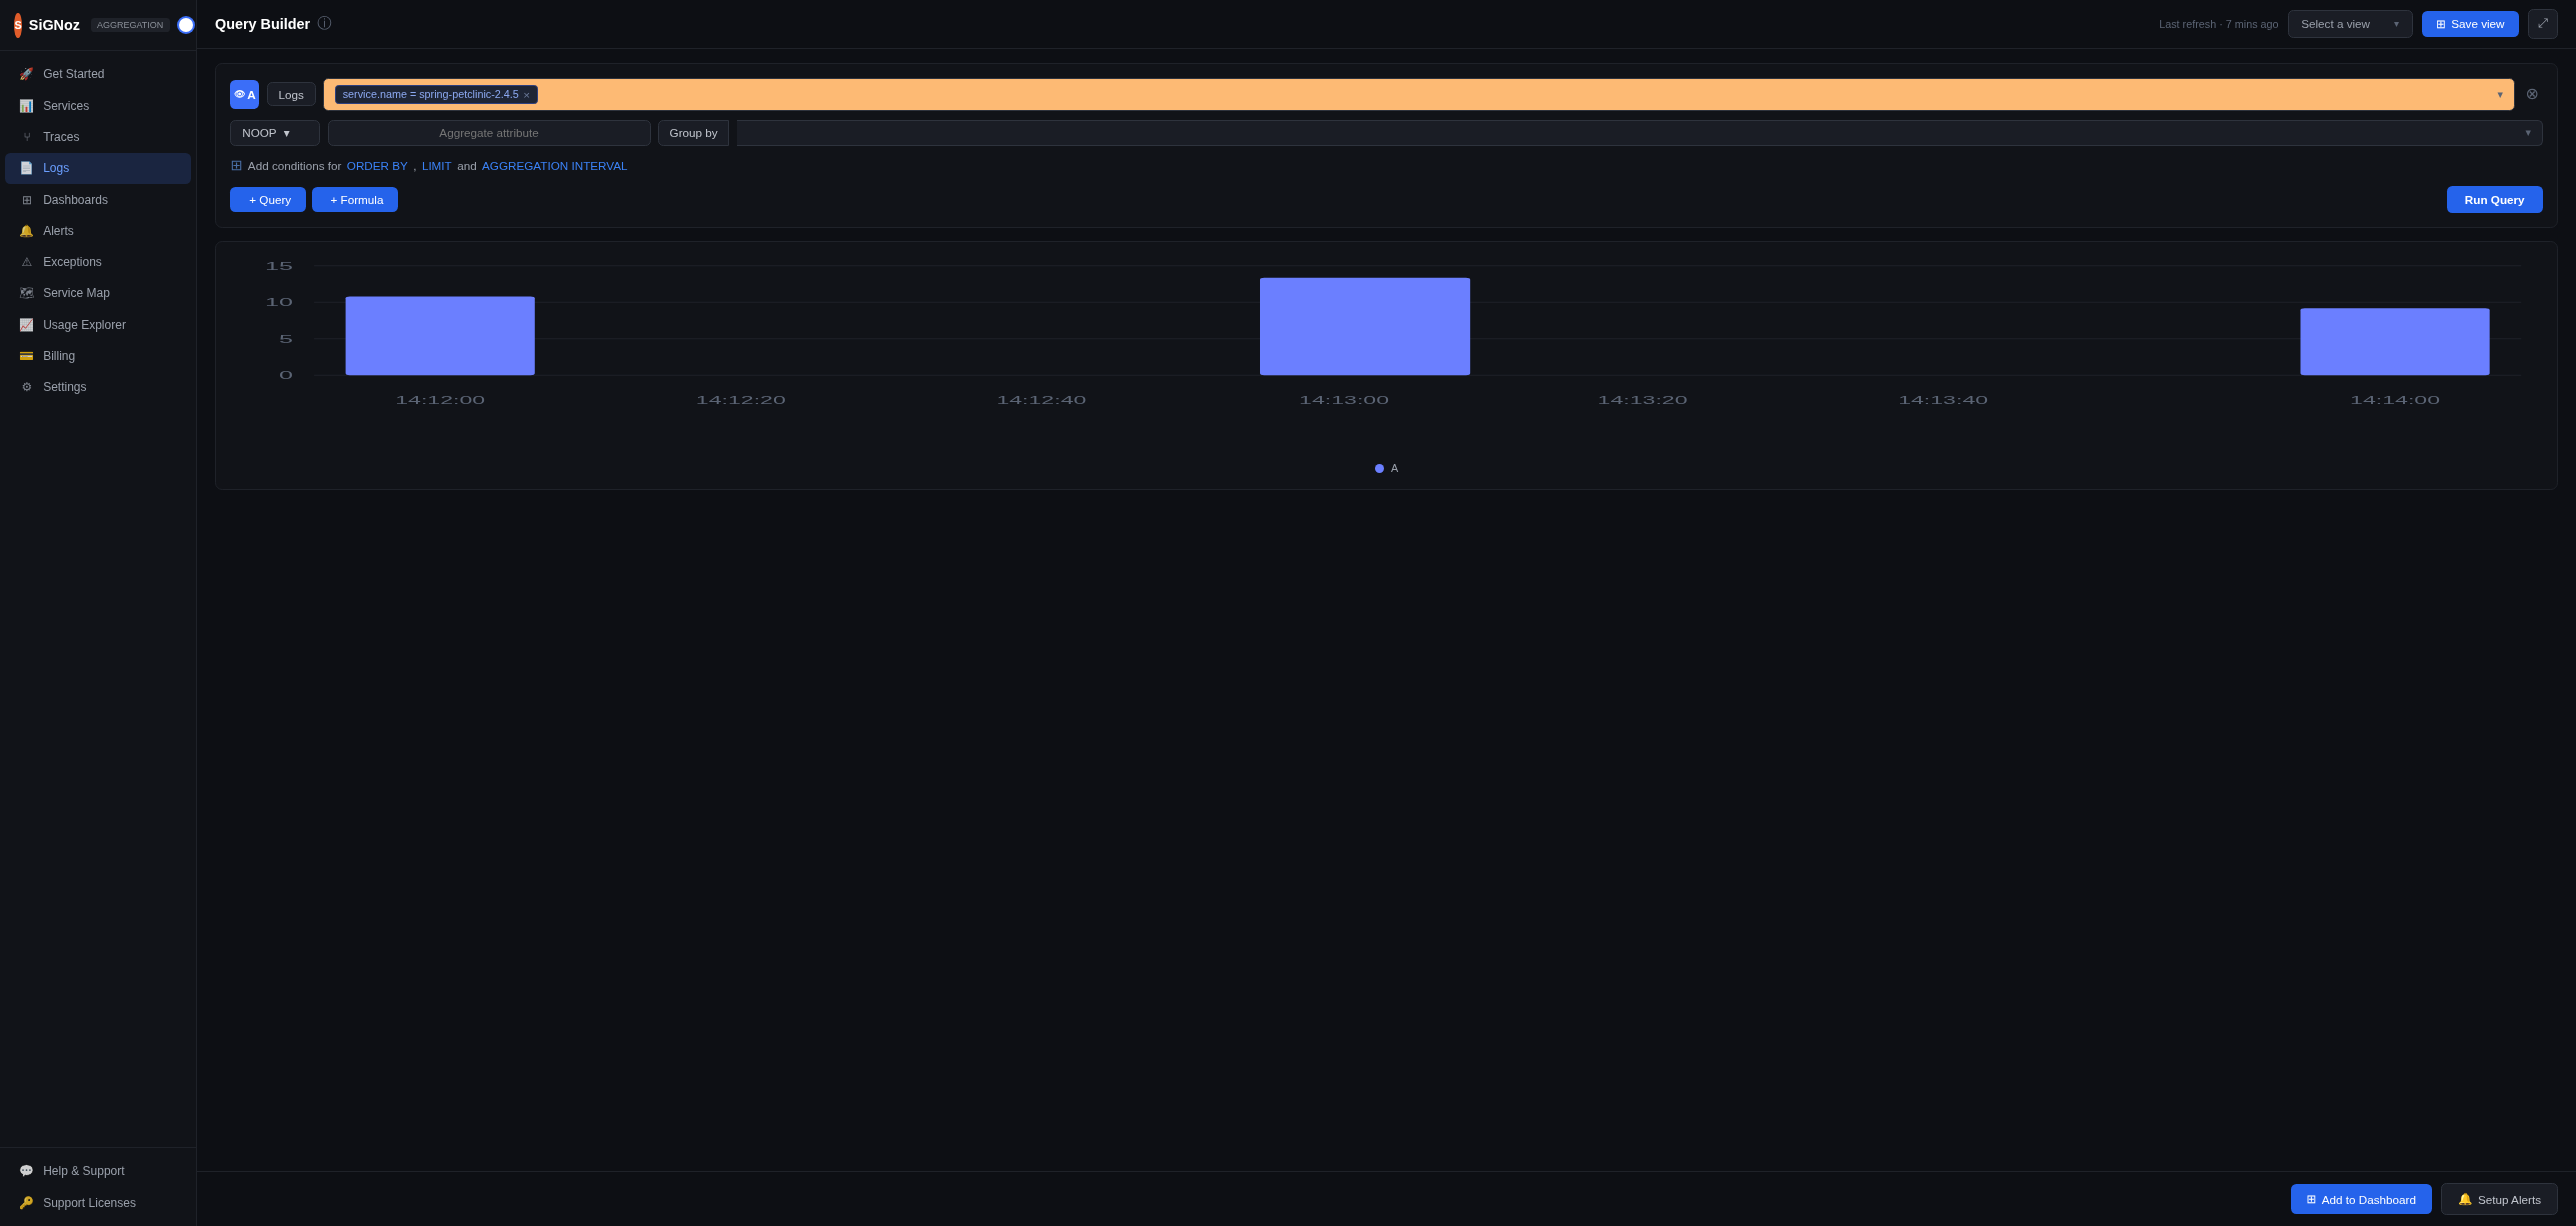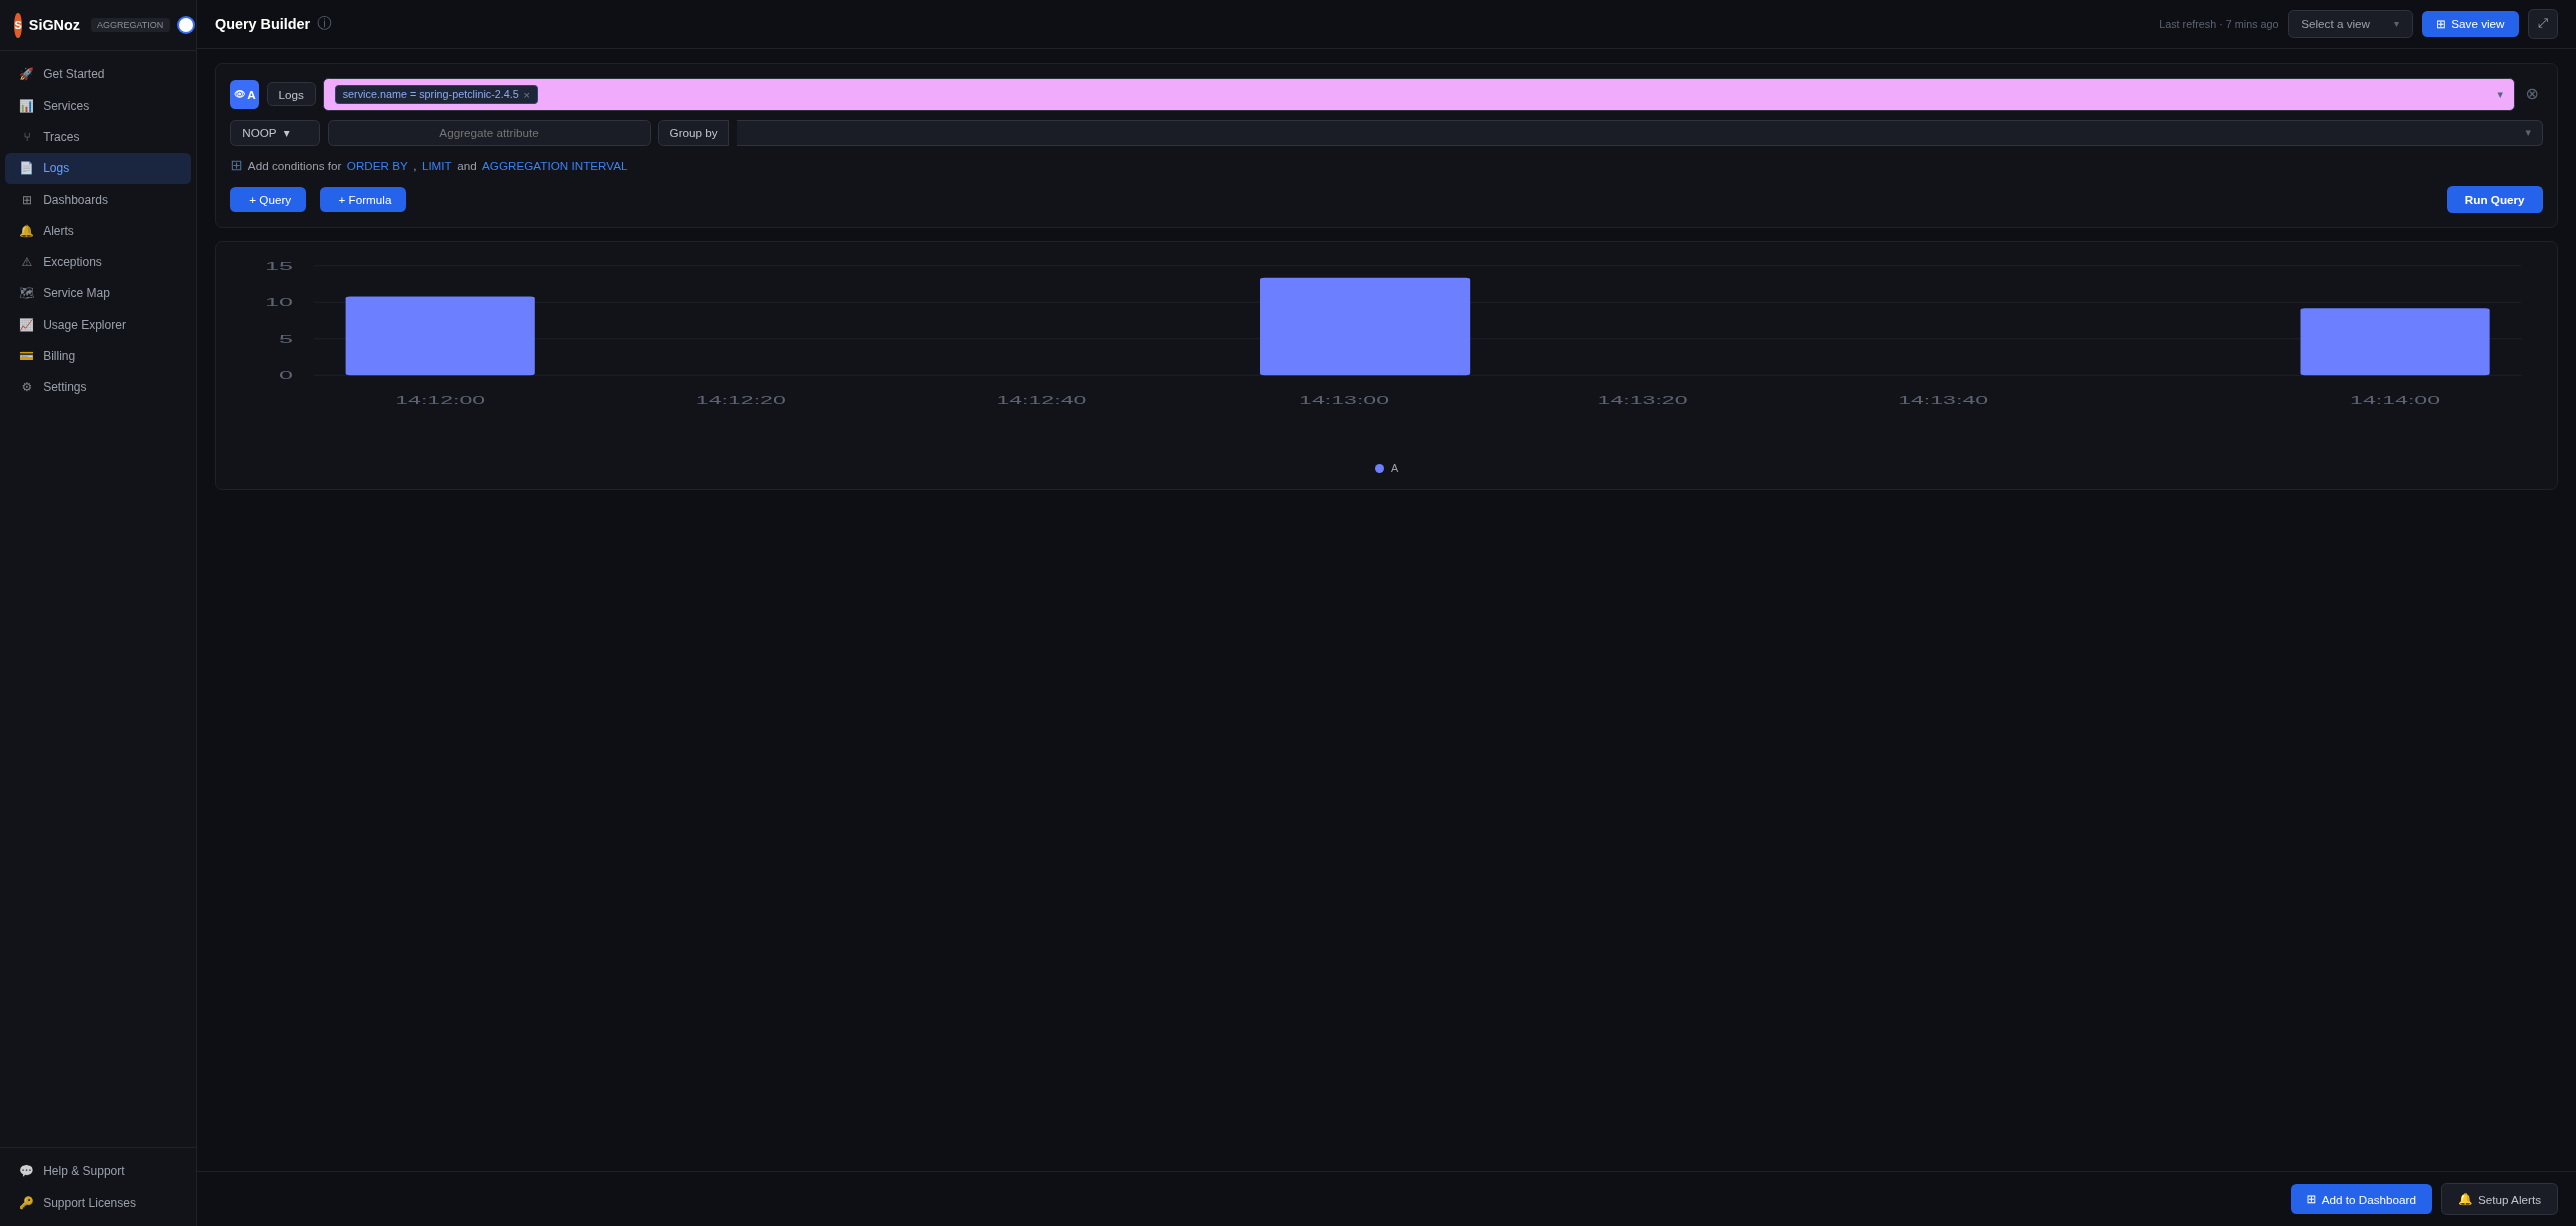--- a/index.html
+++ b/index.html
@@ -252,21 +252,21 @@
       border: 0.9px solid #2e333d;
       color: #c0c4cc;
       padding: 4.5px 10.8px;
       border-radius: 5.4px;
       font-size: 11.7px;
       cursor: pointer;
     }
 
     .filter-field {
       flex: 1;
-      background: #f0abfc;
+      background: #fdba74;
       border: 0.9px solid #2e333d;
       border-radius: 5.4px;
       padding: 5.4px 10.8px;
       display: flex;
       align-items: center;
       gap: 5.4px;
       min-height: 30.5px;
     }
 
     .filter-tag {
@@ -381,21 +381,21 @@
     }
 
     .conditions-link {
       color: #3b82f6;
       cursor: pointer;
     }
 
     .query-actions {
       display: flex;
       align-items: center;
-      gap: 14px;
+      gap: 6px;
     }
 
     .add-query-btn {
       background: #2563eb;
       border: none;
       color: #fff;
       padding: 6.3px 14.4px;
       border-radius: 5.4px;
       cursor: pointer;
       display: flex;

